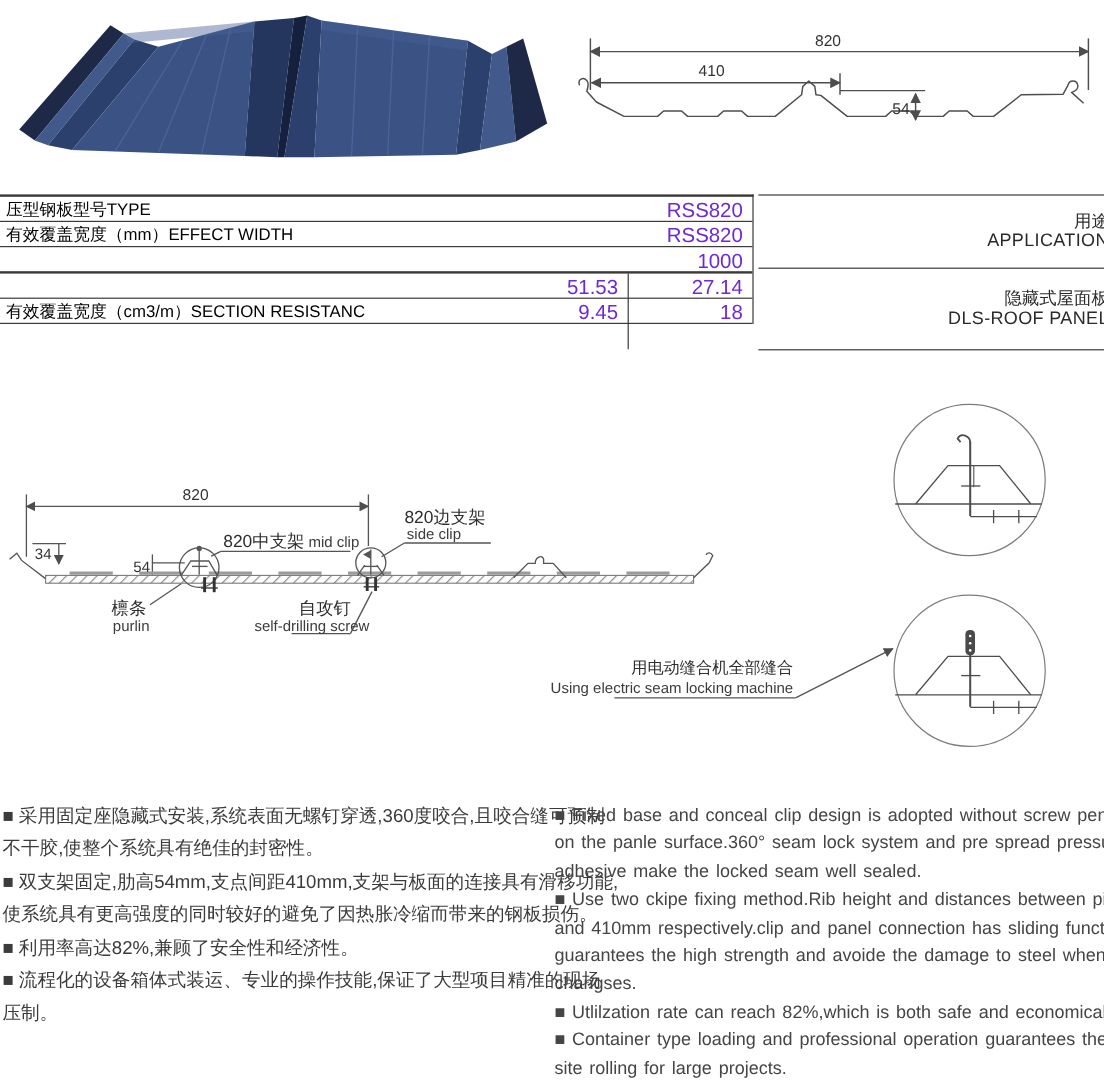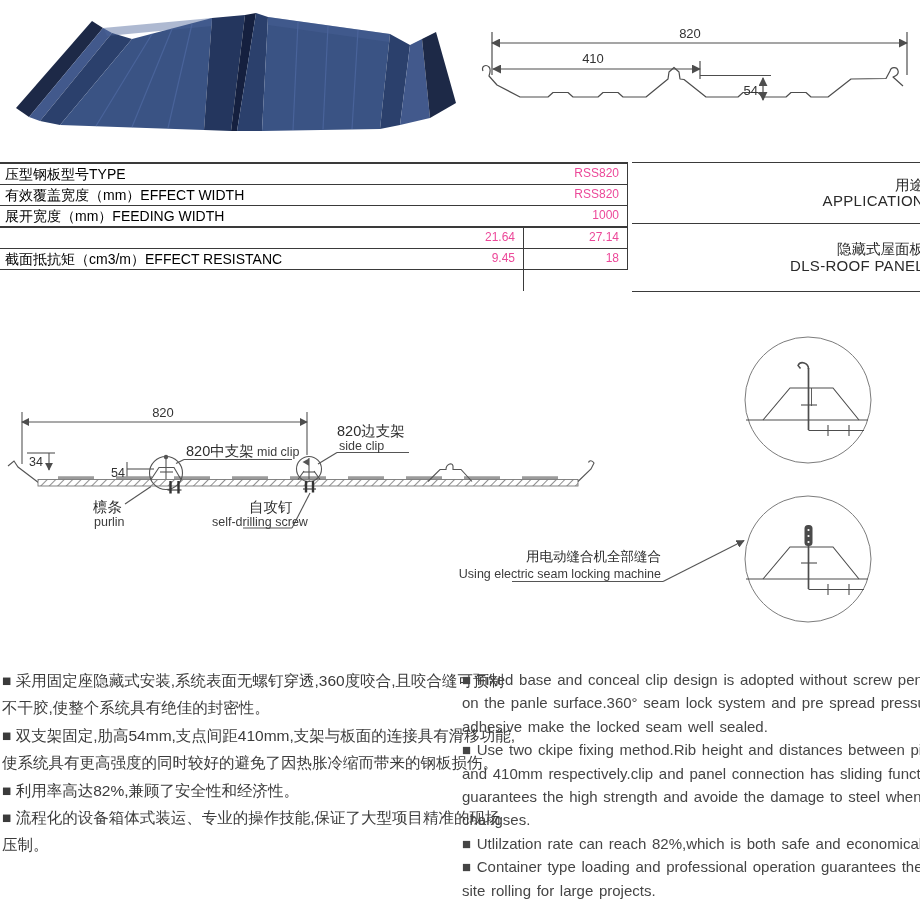--- a/index.html
+++ b/index.html
@@ -11,21 +11,21 @@
   svg{position:absolute;font-family:"Liberation Sans","DejaVu Sans",sans-serif;}
   
   .spec-table{
     position:absolute;left:0;top:162px;width:627px;
     border-top:2px solid #3a3a3a;border-right:1.5px solid #3a3a3a;
     box-sizing:content-box;
   }
   .t-row{position:relative;height:20px;border-bottom:1px solid #3a3a3a;}
   .t-row.thick{border-bottom-width:2px;}
   .t-label{position:absolute;left:5px;top:2px;font-size:14px;color:#000000;white-space:nowrap;}
-  .t-val{position:absolute;top:2px;font-size:12px;color:#ec4899;white-space:nowrap;}
+  .t-val{position:absolute;top:2px;font-size:17px;color:#6d28d9;white-space:nowrap;}
   .v-full{right:8px;}
   .v-a{right:112px;}
   .v-b{right:8px;}
   .col-divider{position:absolute;left:523px;top:64px;width:1px;height:63px;background:#3a3a3a;}
   
   .side-section{
     position:absolute;left:632px;top:162px;width:292px;
     border-top:1.5px solid #3a3a3a;border-bottom:1.5px solid #3a3a3a;
   }
   .side-cell{
@@ -95,29 +95,28 @@
 <div class="spec-table">
   <div class="t-row">
     <span class="t-label">压型钢板型号TYPE</span>
     <span class="t-val v-full">RSS820</span>
   </div>
   <div class="t-row">
     <span class="t-label">有效覆盖宽度（mm）EFFECT WIDTH</span>
     <span class="t-val v-full">RSS820</span>
   </div>
   <div class="t-row thick">
-    <span class="t-label">展开宽度（mm）FEEDING WIDTH</span>
     <span class="t-val v-full">1000</span>
   </div>
   <div class="t-row">
-    <span class="t-val v-a">21.64</span>
+    <span class="t-val v-a">51.53</span>
     <span class="t-val v-b">27.14</span>
   </div>
   <div class="t-row">
-    <span class="t-label">截面抵抗矩（cm3/m）EFFECT RESISTANC</span>
+    <span class="t-label">有效覆盖宽度（cm3/m）SECTION RESISTANC</span>
     <span class="t-val v-a">9.45</span>
     <span class="t-val v-b">18</span>
   </div>
   <div class="col-divider"></div>
 </div>
 
 <div class="side-section">
   <div class="side-cell first">
     <span class="side-cn">用途</span>
     <span class="side-en">APPLICATION</span>

